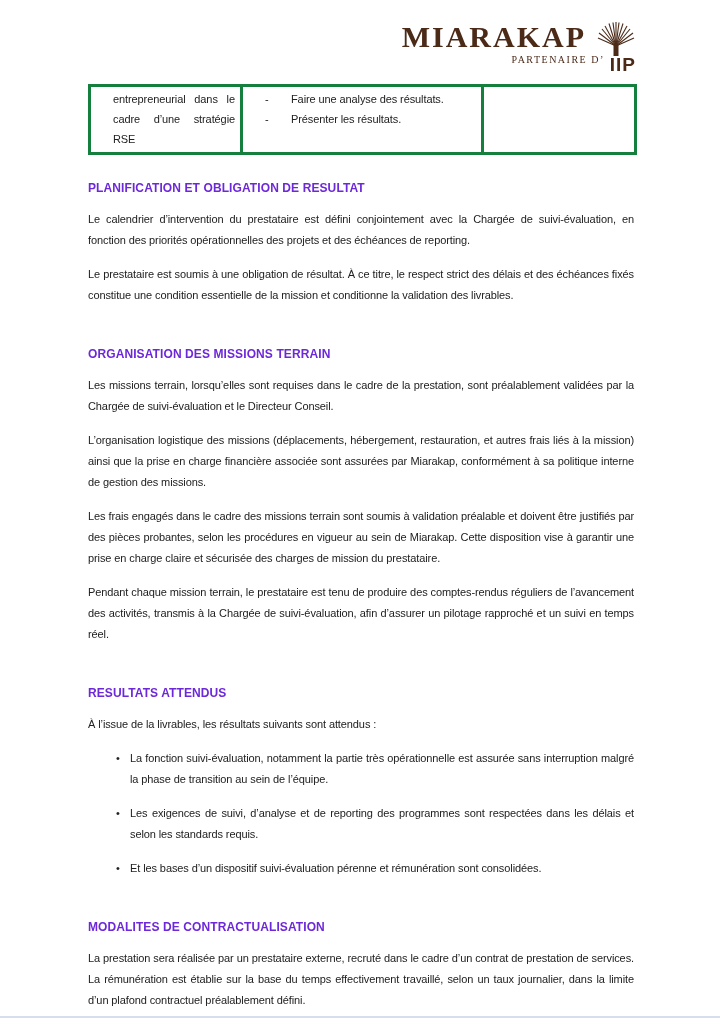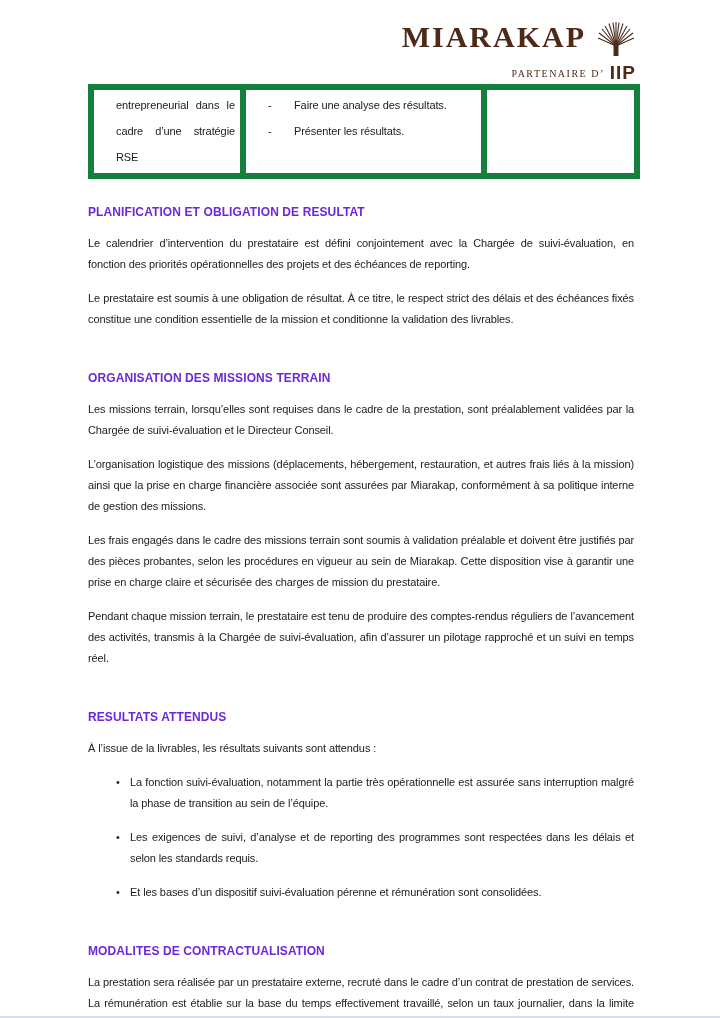--- a/index.html
+++ b/index.html
@@ -28,24 +28,24 @@
   .brand {
     font-family: "Liberation Serif", serif;
     font-size: 30px;
     font-weight: 600;
     letter-spacing: 2px;
     line-height: 34px;
   }
   .tree { width: 40px; height: 34px; margin-bottom: -2px; }
   .logo-row2 {
     display: flex;
-    align-items: center;
+    align-items: flex-start;
     justify-content: flex-end;
     gap: 5px;
-    margin-top: 8px;
+    margin-top: 0px;
   }
   .tagline {
     font-family: "Liberation Serif", serif;
     font-size: 10px;
     letter-spacing: 1.5px;
     font-variant: small-caps;
     font-weight: 500;
   }
   .iip {
     font-family: Liberation Sans, sans-serif;
@@ -77,24 +77,24 @@
   }
   .section-gap .heading { margin-top: 41px; }
 
   
   table.frag {
     border-collapse: collapse;
     width: 546px;
     table-layout: fixed;
   }
   table.frag td {
-    border: 6px solid #15803d;
+    border: 3px solid #15803d;
     vertical-align: top;
     font-size: 11px;
-    line-height: 26px;
+    line-height: 20px;
     letter-spacing: -0.1px;
     padding: 2px 5px 3px 22px;
   }
   td.c1 { width: 152px; text-align: justify; }
   td.c2 { width: 241px; }
   td.c3 { width: 153px; }
   .dash-item { display: flex; }
   .dash-marker { width: 26px; flex: 0 0 26px; }
 
   

